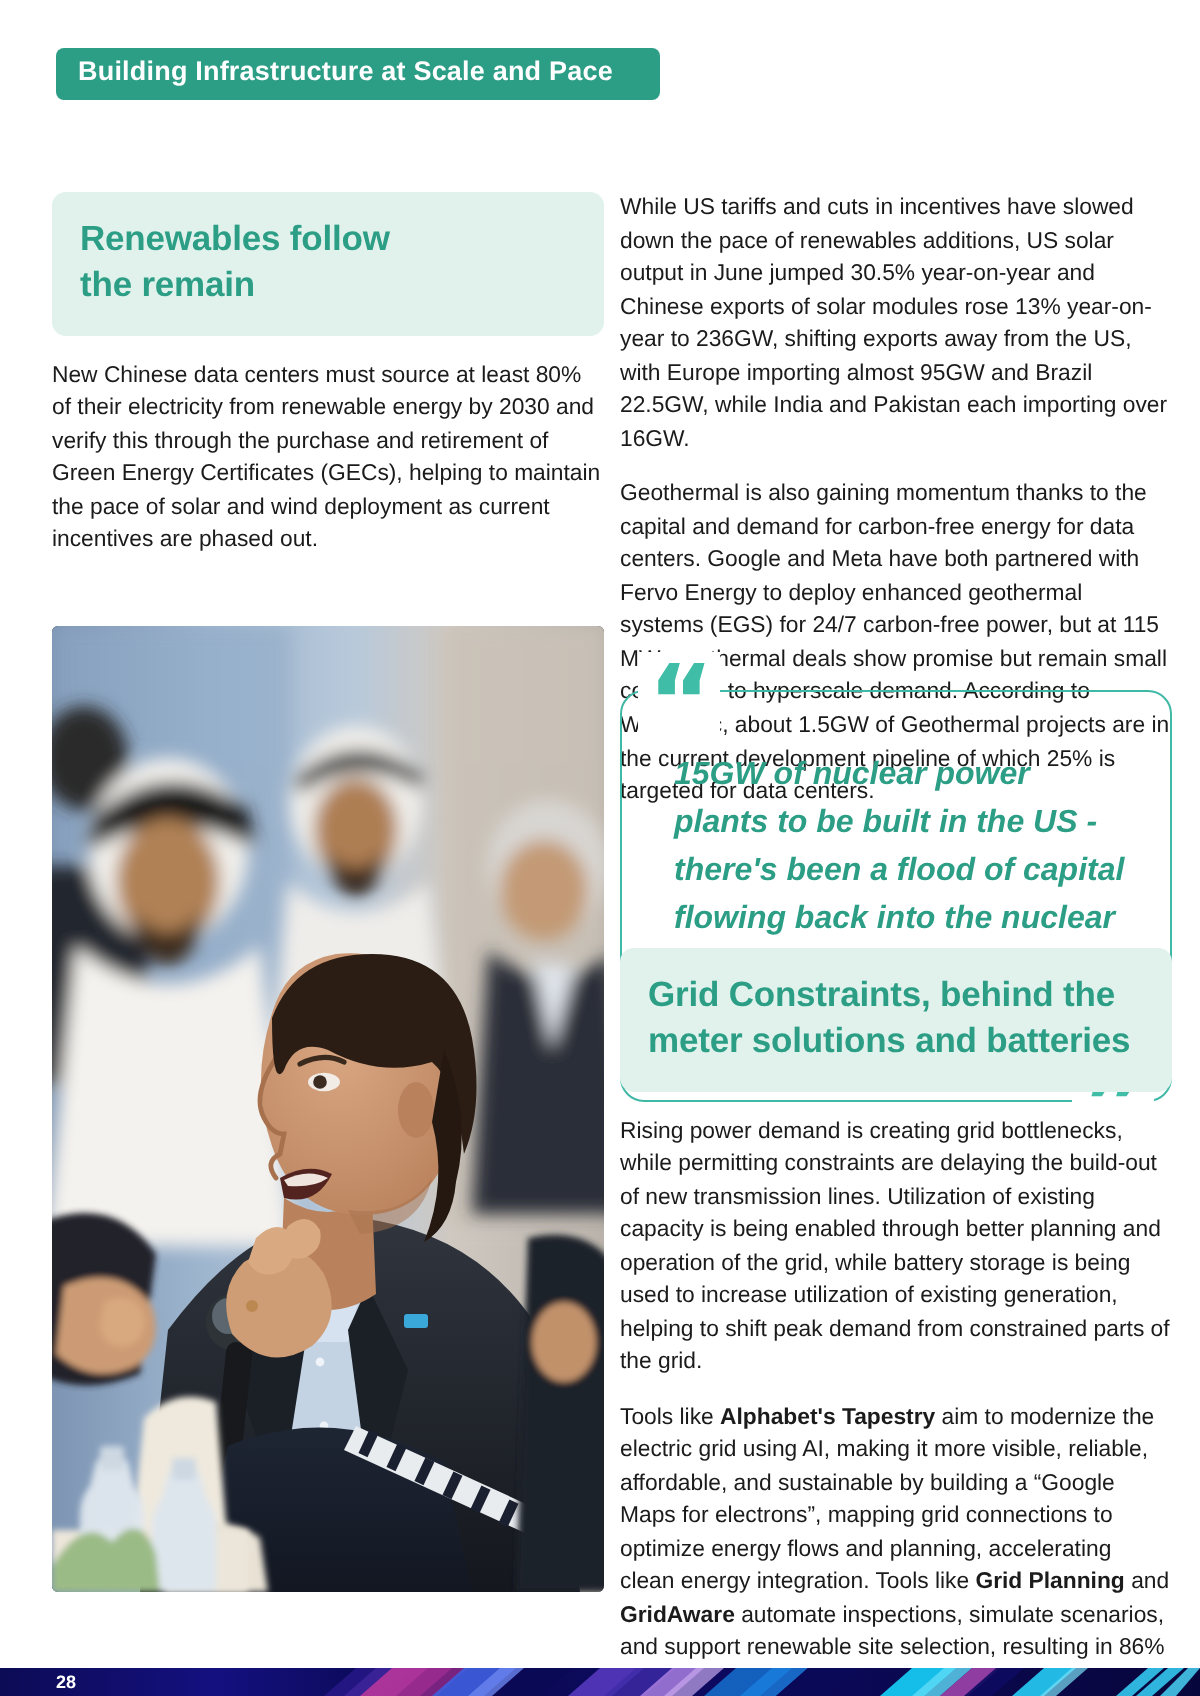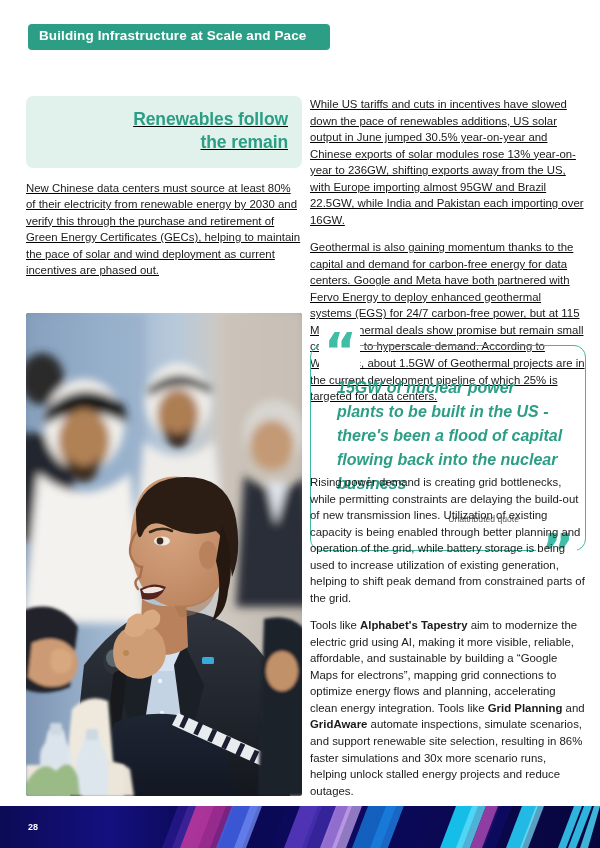--- a/index.html
+++ b/index.html
@@ -29,39 +29,37 @@
     padding: 5px 24px 6px 11px;
     border-radius: 4px;
     line-height: 1.1;
     white-space: nowrap;
   }
 
   
   .col {
     position: absolute;
     width: 276px;
-    text-decoration: underline;
   }
   .col-left  { left: 26px;  top: 96px; }
   .col-right { left: 310px; top: 96px; }
 
   
   .heading-band {
     background: #e0f2eb;
     border-radius: 7px;
     padding: 12px 14px 14px 14px;
     margin-bottom: 12px;
   }
   .heading-band h2 {
     color: #2b9e85;
     font-size: 17.5px;
     font-weight: bold;
     line-height: 1.3;
     letter-spacing: -0.1px;
-    text-align: right;
   }
 
   
   p.body {
     font-size: 11.4px;
     line-height: 1.45;
     color: #1b1b1b;
     margin-bottom: 11px;
     text-align: left;
   }
@@ -137,21 +135,21 @@
     top: 474px;
     width: 276px;
   }
 
   
   .footer {
     position: absolute;
     left: 0;
     bottom: 0;
     width: 600px;
-    height: 42px;
+    height: 14px;
     overflow: hidden;
     background: #0a0a50;
   }
   .footer svg { display: block; width: 100%; height: 100%; }
   .page-num {
     position: absolute;
     left: 28px;
     top: 50%;
     transform: translateY(-50%);
     color: #ffffff;
@@ -333,20 +331,26 @@
   <div class="quote-box">
     <span class="quote-mark open">“</span>
     <div class="quote-text">15GW of nuclear power plants to be built in the US - there's been a flood of capital flowing back into the nuclear business</div>
     <div class="quote-attrib">Unattributed quote</div>
     <span class="quote-mark close">”</span>
   </div>
 </div>
 
 <div class="col-right-lower">
 
+  <div class="heading-band">
+    <h2>
+      <span>Grid Constraints, behind the</span><br>
+      <span>meter solutions and batteries</span>
+    </h2>
+  </div>
 
   <p class="body">Rising power demand is creating grid bottlenecks, while permitting constraints are delaying the build-out of new transmission lines. Utilization of existing capacity is being enabled through better planning and operation of the grid, while battery storage is being used to increase utilization of existing generation, helping to shift peak demand from constrained parts of the grid.</p>
 
   <p class="body"><span>Tools like </span><b>Alphabet's Tapestry</b><span> aim to modernize the electric grid using AI, making it more visible, reliable, affordable, and sustainable by building a “Google Maps for electrons”, mapping grid connections to optimize energy flows and planning, accelerating clean energy integration. Tools like </span><b>Grid Planning</b><span> and </span><b>GridAware</b><span> automate inspections, simulate scenarios, and support renewable site selection, resulting in 86% faster simulations and 30x more scenario runs, helping unlock stalled energy projects and reduce outages.</span></p>
 
 </div>
 
 <div class="footer">
   <svg viewBox="0 0 600 26" preserveAspectRatio="none">
     <defs>

